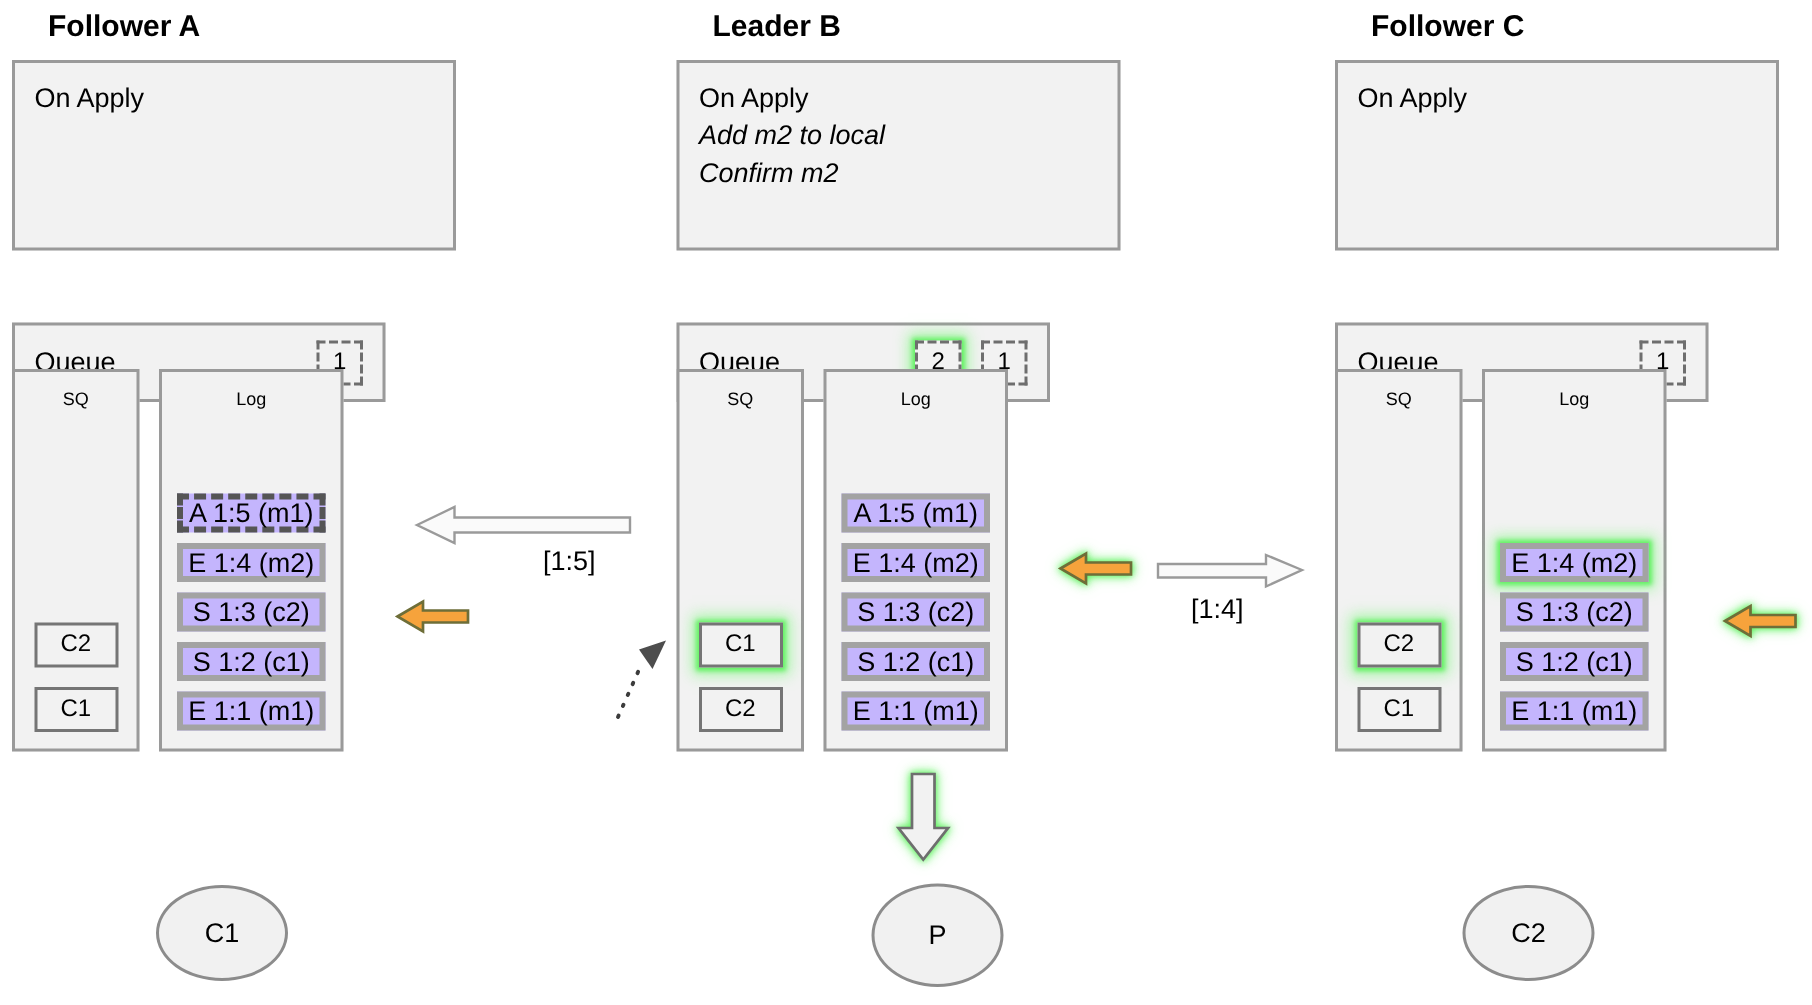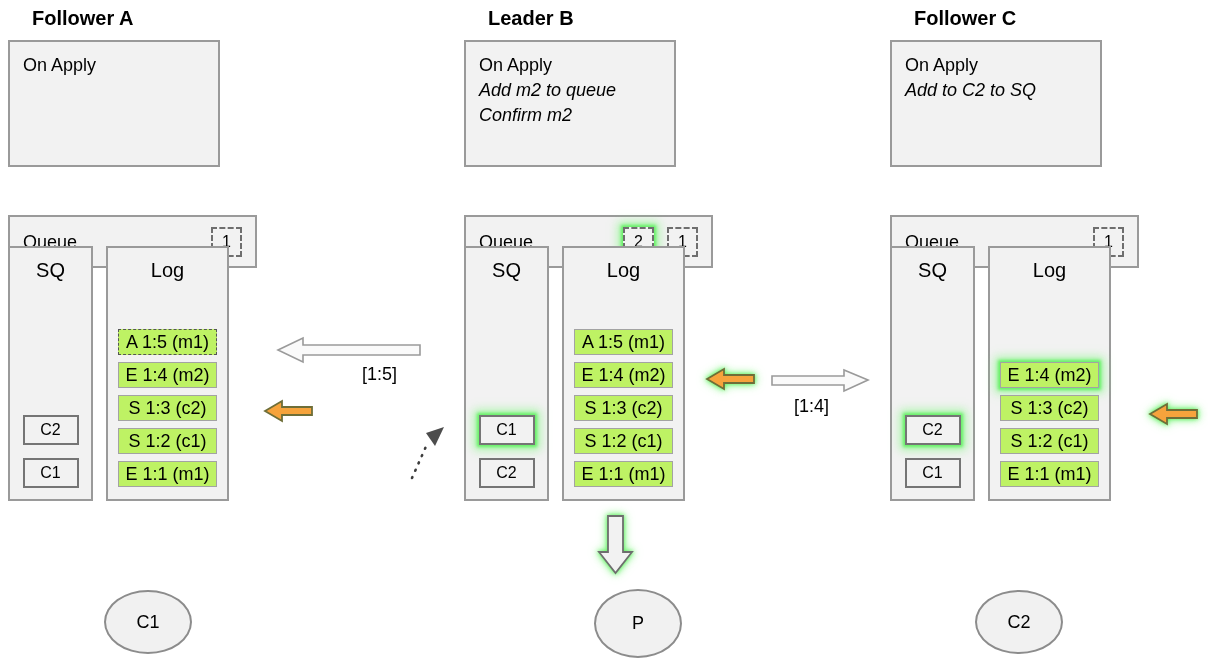--- a/index.html
+++ b/index.html
@@ -4,40 +4,40 @@
 <style>
   html,body { margin:0; padding:0; background:#ffffff; }
   .stage {
     position:relative; width:1208px; height:670px; background:#ffffff;
     font-family:"Liberation Sans","DejaVu Sans",sans-serif; color:#000;
     overflow:hidden;
   }
   .col { position:absolute; top:0; width:249px; height:670px;text-decoration:underline; }
   .node-title { position:absolute; top:7px; left:24px; font-size:20px; font-weight:bold; white-space:nowrap; }
   .box { position:absolute; background:#f2f2f2; border:2px solid #9a9a9a; box-sizing:border-box; }
-  .on-apply { left:0; top:40px; width:212px; height:127px; padding:11px 6px 0 13px; font-size:18px; line-height:25px; }
+  .on-apply { left:0; top:40px; width:296px; height:127px; padding:11px 6px 0 13px; font-size:18px; line-height:25px; }
   .note { font-style:italic; white-space:nowrap; }
   .queue { left:0; top:179px; width:249px; height:53px;margin-top:36px; }
   .queue-label { position:absolute; left:13px; top:50%; transform:translateY(-50%); font-size:18px; }
   .queue-items { position:absolute; right:13px; top:10px; display:flex; gap:13px; }
   .queue-item {
     width:31px; height:30px; border:2px dashed #6e6e6e; background:#f2f2f2;
     display:flex; align-items:center; justify-content:center; font-size:16px; box-sizing:border-box;
   }
   .sq  { left:0;    top:246px; width:85px;  height:255px; }
   .log { left:98px; top:246px; width:123px; height:255px; }
-  .box-head { text-align:center; margin-top:11px; font-size:20px; }
+  .box-head { text-align:center; margin-top:11px; font-size:12px; }
   .sq-items { position:absolute; left:0; right:0; bottom:11px; display:flex; flex-direction:column; align-items:center; gap:13px; }
   .sq-item {
     width:56px; height:30px; border:2px solid #757575; background:#f2f2f2;
     display:flex; align-items:center; justify-content:center; font-size:16px; box-sizing:border-box;
   }
   .log-entries { position:absolute; left:10px; right:10px; bottom:12px; display:flex; flex-direction:column; gap:7px; }
   .log-entry {
-    height:26px; border:1px solid #a3a3a3; background:#bef264; white-space:nowrap;
+    height:26px; border:4px solid #a3a3a3; background:#c4b5fd; white-space:nowrap;
     display:flex; align-items:center; justify-content:center; font-size:18px; box-sizing:border-box;
   }
   .log-entry.dashed { border-style:dashed; border-color:#555; }
   .glow { box-shadow: 0 0 3px 2px rgba(96,240,96,.95), 0 0 9px 5px rgba(120,248,120,.6); }
   svg.arrow { position:absolute; overflow:visible; }
   .svg-glow { filter: drop-shadow(0 0 2px rgba(90,240,90,.95)) drop-shadow(0 0 4px rgba(110,245,110,.8)); }
   .white-arrow  { fill:#fafafa; stroke:#9a9a9a; stroke-width:1.6; }
   .orange-arrow { fill:#f6a33c; stroke:#6e6e38; stroke-width:1.8; }
   .down-arrow   { fill:#f2f2f2; stroke:#6e6e6e; stroke-width:1.8; }
   .dotted-line  { stroke:#3c3c3c; stroke-width:2.6; stroke-dasharray:1 7; stroke-linecap:round; fill:none; }
@@ -83,26 +83,26 @@
         <div class="log-entry">E 1:4 (m2)</div>
         <div class="log-entry">S 1:3 (c2)</div>
         <div class="log-entry">S 1:2 (c1)</div>
         <div class="log-entry">E 1:1 (m1)</div>
       </div>
     </div>
 
     <div class="ellipse" style="left:96px;top:590px;width:88px;height:64px">C1</div>
   </div>
 
-  <div class="col" style="left:464px">
+  <div class="col" style="left:451px">
     <div class="node-title">Leader B</div>
 
     <div class="box on-apply">
       <div>On Apply</div>
-      <div class="note">Add m2 to queue</div>
+      <div class="note">Add m2 to local</div>
       <div class="note">Confirm m2</div>
     </div>
 
     <div class="box queue">
       <span class="queue-label">Queue</span>
       <div class="queue-items">
         <div class="queue-item glow">2</div>
         <div class="queue-item">1</div>
       </div>
     </div>
@@ -127,21 +127,20 @@
     </div>
 
     <div class="ellipse" style="left:130px;top:589px;width:88px;height:69px">P</div>
   </div>
 
   <div class="col" style="left:890px">
     <div class="node-title">Follower C</div>
 
     <div class="box on-apply">
       <div>On Apply</div>
-      <div class="note">Add to C2 to SQ</div>
     </div>
 
     <div class="box queue">
       <span class="queue-label">Queue</span>
       <div class="queue-items">
         <div class="queue-item">1</div>
       </div>
     </div>
 
     <div class="box sq">

